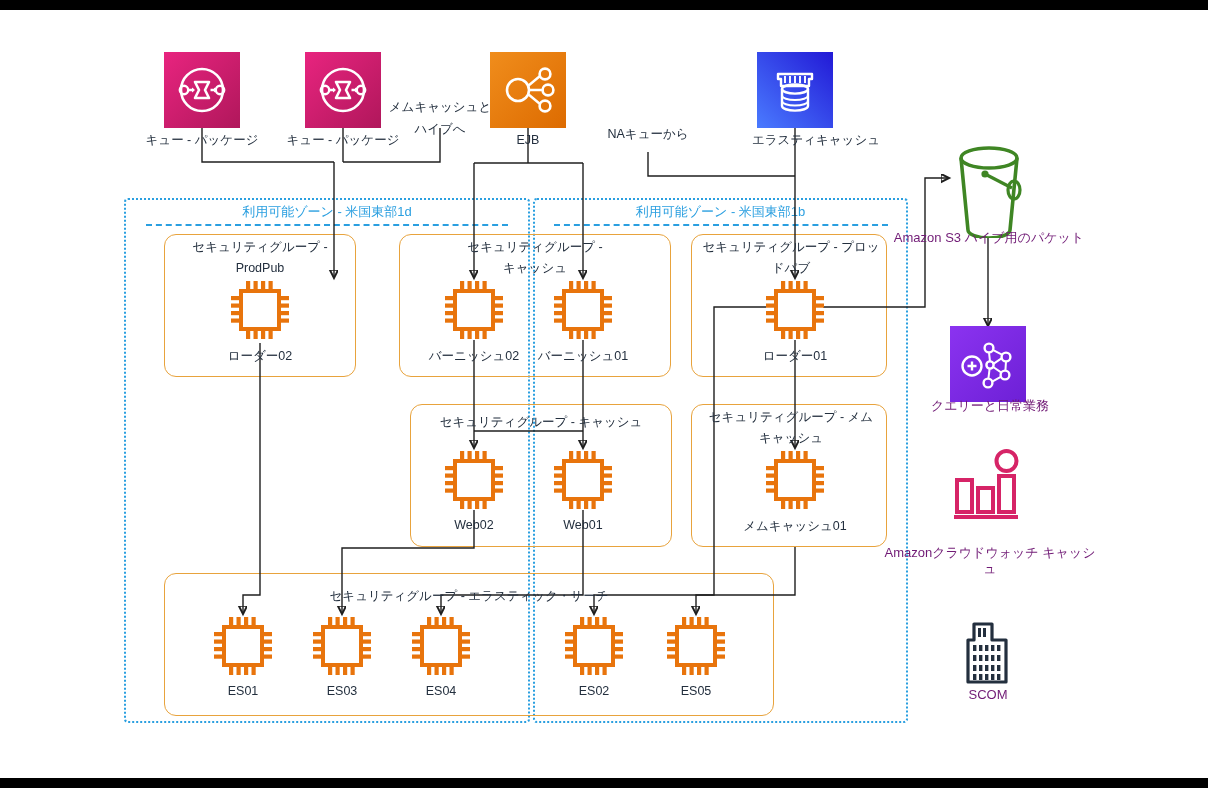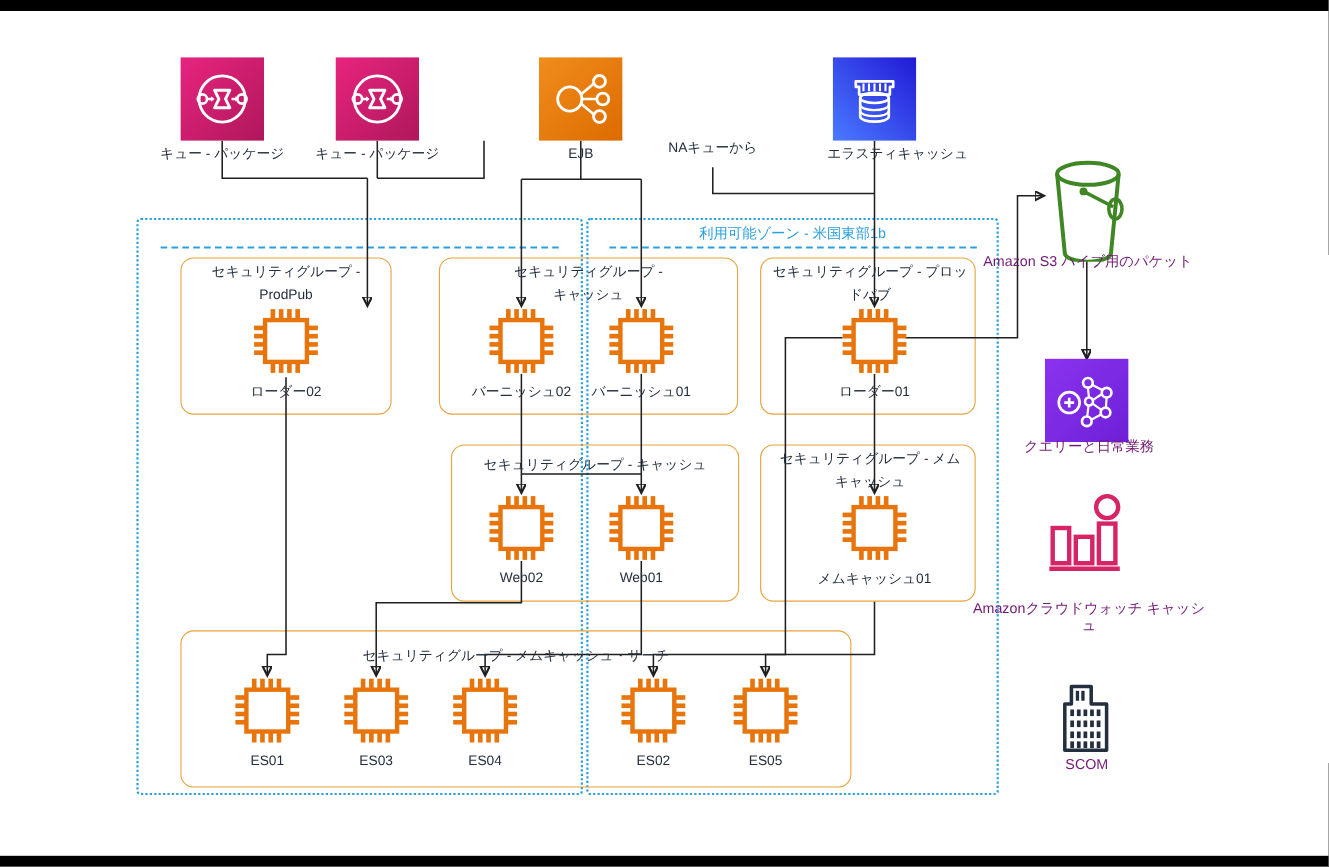--- a/index.html
+++ b/index.html
@@ -106,20 +106,21 @@
 <body>
 
 <div id="canvas">
 
   <div class="band top"></div>
   <div class="band bot"></div>
 
   <div class="vpc-az" style="left:124px; top:198px; width:406px; height:525px;"></div>
   <div class="vpc-az" style="left:533px; top:198px; width:375px; height:525px;"></div>
 
+  <div class="az-title" style="left:140px; top:203px; width:374px;">利用可能ゾーン - 米国東部1d</div>
   <div class="az-underline" style="left:146px; top:224px; width:362px;"></div>
 
   <div class="az-title" style="left:548px; top:203px; width:345px;">利用可能ゾーン - 米国東部1b</div>
   <div class="az-underline" style="left:554px; top:224px; width:334px;"></div>
 
   <div class="sg" style="left:164px; top:234px; width:192px; height:143px;"></div>
   <div class="sg-title" style="left:164px; top:237px; width:192px;">セキュリティグループ -
 ProdPub</div>
 
   <div class="sg" style="left:399px; top:234px; width:272px; height:143px;"></div>
@@ -131,21 +132,21 @@
 ドパブ</div>
 
   <div class="sg" style="left:410px; top:404px; width:262px; height:143px;"></div>
   <div class="sg-title" style="left:410px; top:412px; width:262px;">セキュリティグループ - キャッシュ</div>
 
   <div class="sg" style="left:691px; top:404px; width:196px; height:143px;"></div>
   <div class="sg-title" style="left:693px; top:407px; width:196px;">セキュリティグループ - メム
 キャッシュ</div>
 
   <div class="sg" style="left:164px; top:573px; width:610px; height:143px;"></div>
-  <div class="sg-title" style="left:164px; top:586px; width:610px;">セキュリティグループ - メムキャッシュ・サーチ</div>
+  <div class="sg-title" style="left:164px; top:586px; width:610px;">セキュリティグループ - エラスティック・サーチ</div>
 
   <svg id="wires" viewBox="0 0 1208 788">
     <defs>
       <marker id="ah" markerWidth="9" markerHeight="9" refX="5.2" refY="3" orient="auto" markerUnits="strokeWidth">
         <path d="M0,0 L6,3 L0,6 z" fill="#1f1f1f" stroke="none"></path>
       </marker>
     </defs>
 
     <polyline points="202,128 202,162 334,162"></polyline>
 
@@ -220,20 +221,22 @@
       <path d="M31 30 L45 30 L41 38 L45 46 L31 46 L35 38 Z" fill="none" stroke="#fff" stroke-width="2.6" stroke-linejoin="round"></path>
       <circle cx="20" cy="38" r="4.2" fill="none" stroke="#fff" stroke-width="2.4"></circle>
       <circle cx="56" cy="38" r="4.2" fill="none" stroke="#fff" stroke-width="2.4"></circle>
       <path d="M24.5 38 L29.5 38 M46.5 38 L51.5 38" stroke="#fff" stroke-width="2.4"></path>
       <path d="M28 35.5 L31 38 L28 40.5 Z" fill="#fff"></path>
       <path d="M50 35.5 L53 38 L50 40.5 Z" fill="#fff"></path>
     </svg>
   </div>
   <div class="lbl" style="left:273px; top:132px; width:140px;">キュー - パッケージ</div>
 
+  <div class="lbl" style="left:385px; top:96px; width:110px; line-height:22px;">メムキャッシュと
+ハイブへ</div>
 
   <div class="tile" style="left:490px; top:52px;">
     <svg viewBox="0 0 76 76">
       <defs>
           <linearGradient id="go1" x1="0" y1="0" x2="1" y2="1">
         <stop offset="0" stop-color="#f08d1c"></stop>
             <stop offset="1" stop-color="#dd6b00"></stop>
       </linearGradient>
         </defs>
       <rect width="76" height="76" fill="url(#go1)"></rect>

